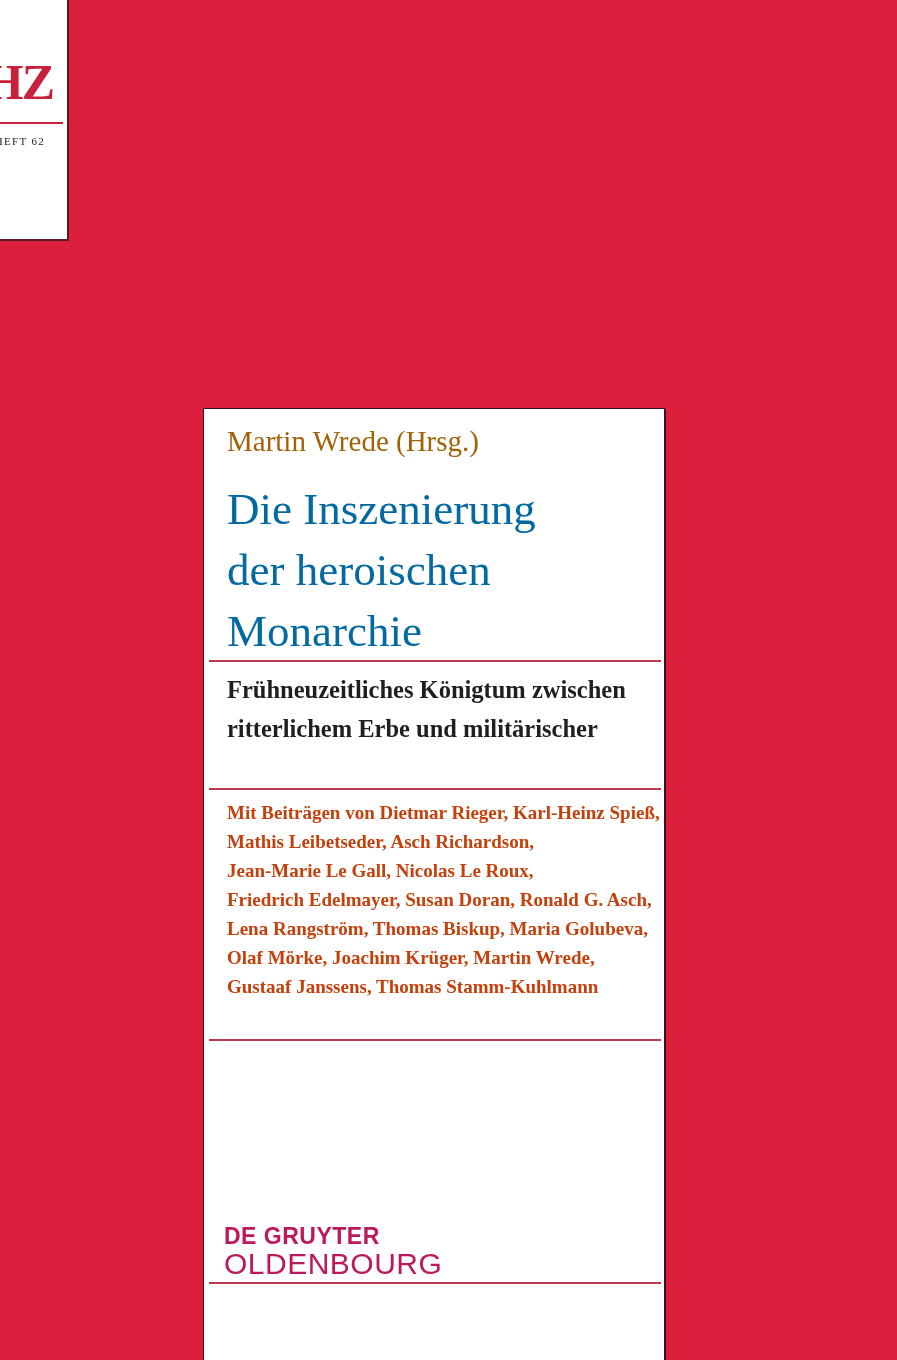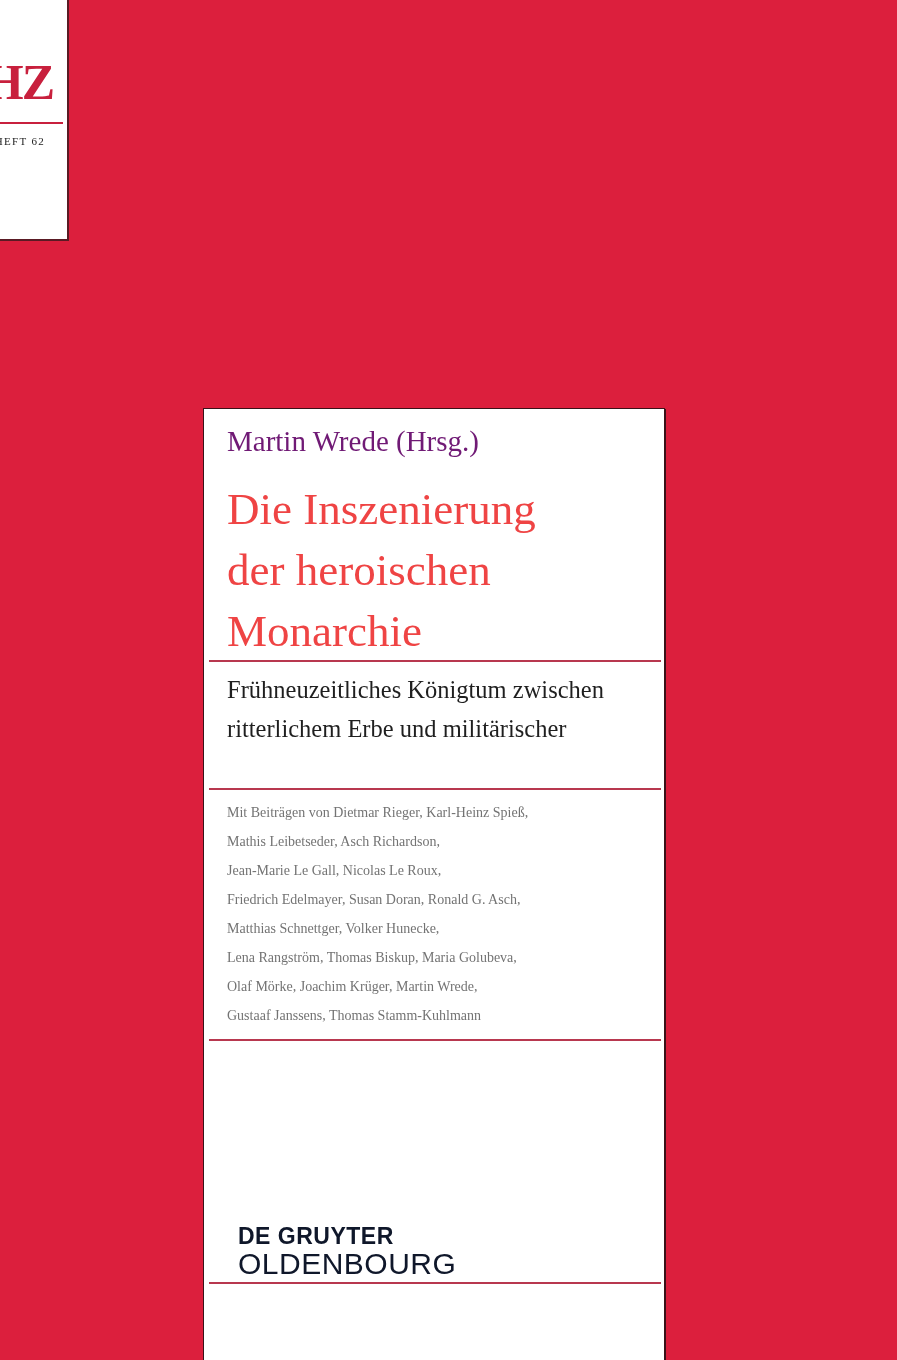--- a/index.html
+++ b/index.html
@@ -34,45 +34,45 @@
   }
   .panel {
     position: absolute; left: 203px; top: 408px;
     width: 460px; height: 960px;
     background: #ffffff;
     border: 1px solid #3b1219;
     box-shadow: 1px 1px 0 #3b1219;
   }
   .editor {
     position: absolute; left: 23px; top: 16px;
-    font-size: 29px; color: #701a75; white-space: nowrap;
+    font-size: 29px; color: #a16207; white-space: nowrap;
   }
   .title {
     position: absolute; left: 23px; top: 70px;
-    font-size: 45px; line-height: 61px; color: #ef4444;
+    font-size: 45px; line-height: 61px; color: #0369a1;
     font-weight: normal;
   }
   .title div { white-space: nowrap; }
   .rule {
     position: absolute; left: 5px; width: 452px; height: 2px;
     background: #b8384f;
   }
   .subtitle {
     position: absolute; left: 23px; top: 262px;
     font-size: 24.5px; line-height: 38.5px; color: #1f1f1f;
   }
-  .subtitle div, .contrib div { white-space: nowrap; }
+  .subtitle div, .contrib div { white-space: nowrap; font-weight: bold; }
   .contrib {
     position: absolute; left: 23px; top: 389px;
-    font-size: 14px; line-height: 29px; color: #737373;
+    font-size: 19px; line-height: 29px; color: #c2410c;
   }
   .publisher {
-    position: absolute; left: 34px; top: 816px;
+    position: absolute; left: 20px; top: 816px;
     font-family: "Liberation Sans", "DejaVu Sans", sans-serif;
-    color: #0f172a; line-height: 1;
+    color: #be185d; line-height: 1;
   }
   .pub1 { font-size: 23px; font-weight: bold; letter-spacing: 0.5px; }
   .pub2 { font-size: 30px; font-weight: normal; letter-spacing: 0.5px; margin-top: 1px; }
 </style>
 </head>
 <body>
 
 <div class="hz-box">
   <div class="hz-logo">HZ</div>
   <div class="hz-rule"></div>
@@ -95,21 +95,20 @@
     <div>ritterlichem Erbe und militärischer</div>
   </div>
 
   <div class="rule" style="top:379px"></div>
 
   <div class="contrib">
     <div>Mit Beiträgen von Dietmar Rieger, Karl-Heinz Spieß,</div>
     <div>Mathis Leibetseder, Asch Richardson,</div>
     <div>Jean-Marie Le Gall, Nicolas Le Roux,</div>
     <div>Friedrich Edelmayer, Susan Doran, Ronald G. Asch,</div>
-    <div>Matthias Schnettger, Volker Hunecke,</div>
     <div>Lena Rangström, Thomas Biskup, Maria Golubeva,</div>
     <div>Olaf Mörke, Joachim Krüger, Martin Wrede,</div>
     <div>Gustaaf Janssens, Thomas Stamm-Kuhlmann</div>
   </div>
 
   <div class="rule" style="top:630px"></div>
 
   <div class="publisher">
     <div class="pub1">DE GRUYTER</div>
     <div class="pub2">OLDENBOURG</div>

